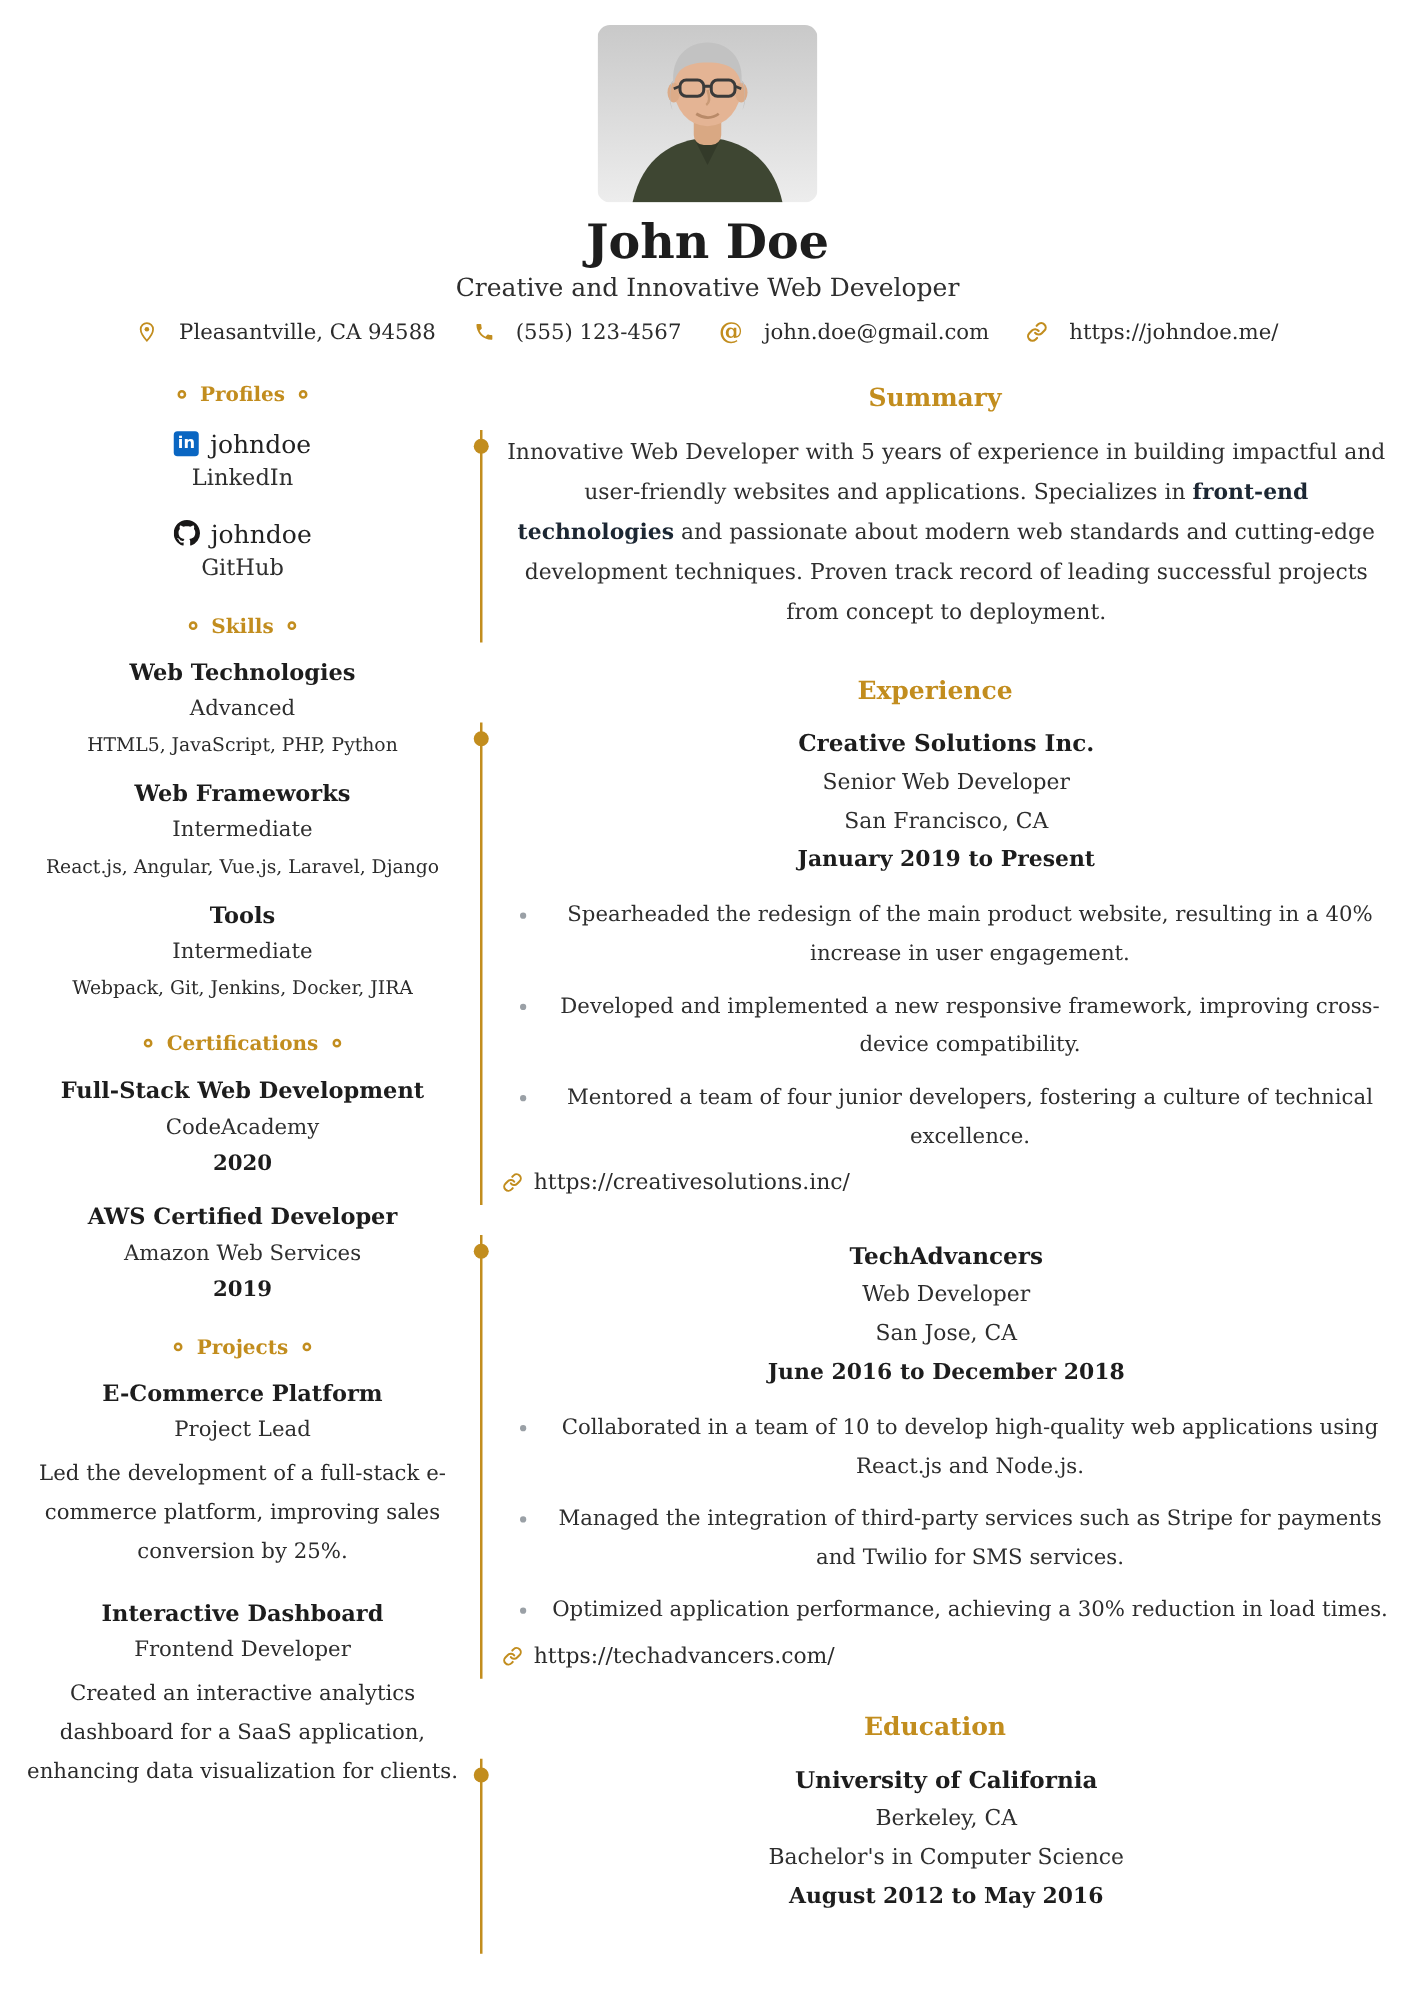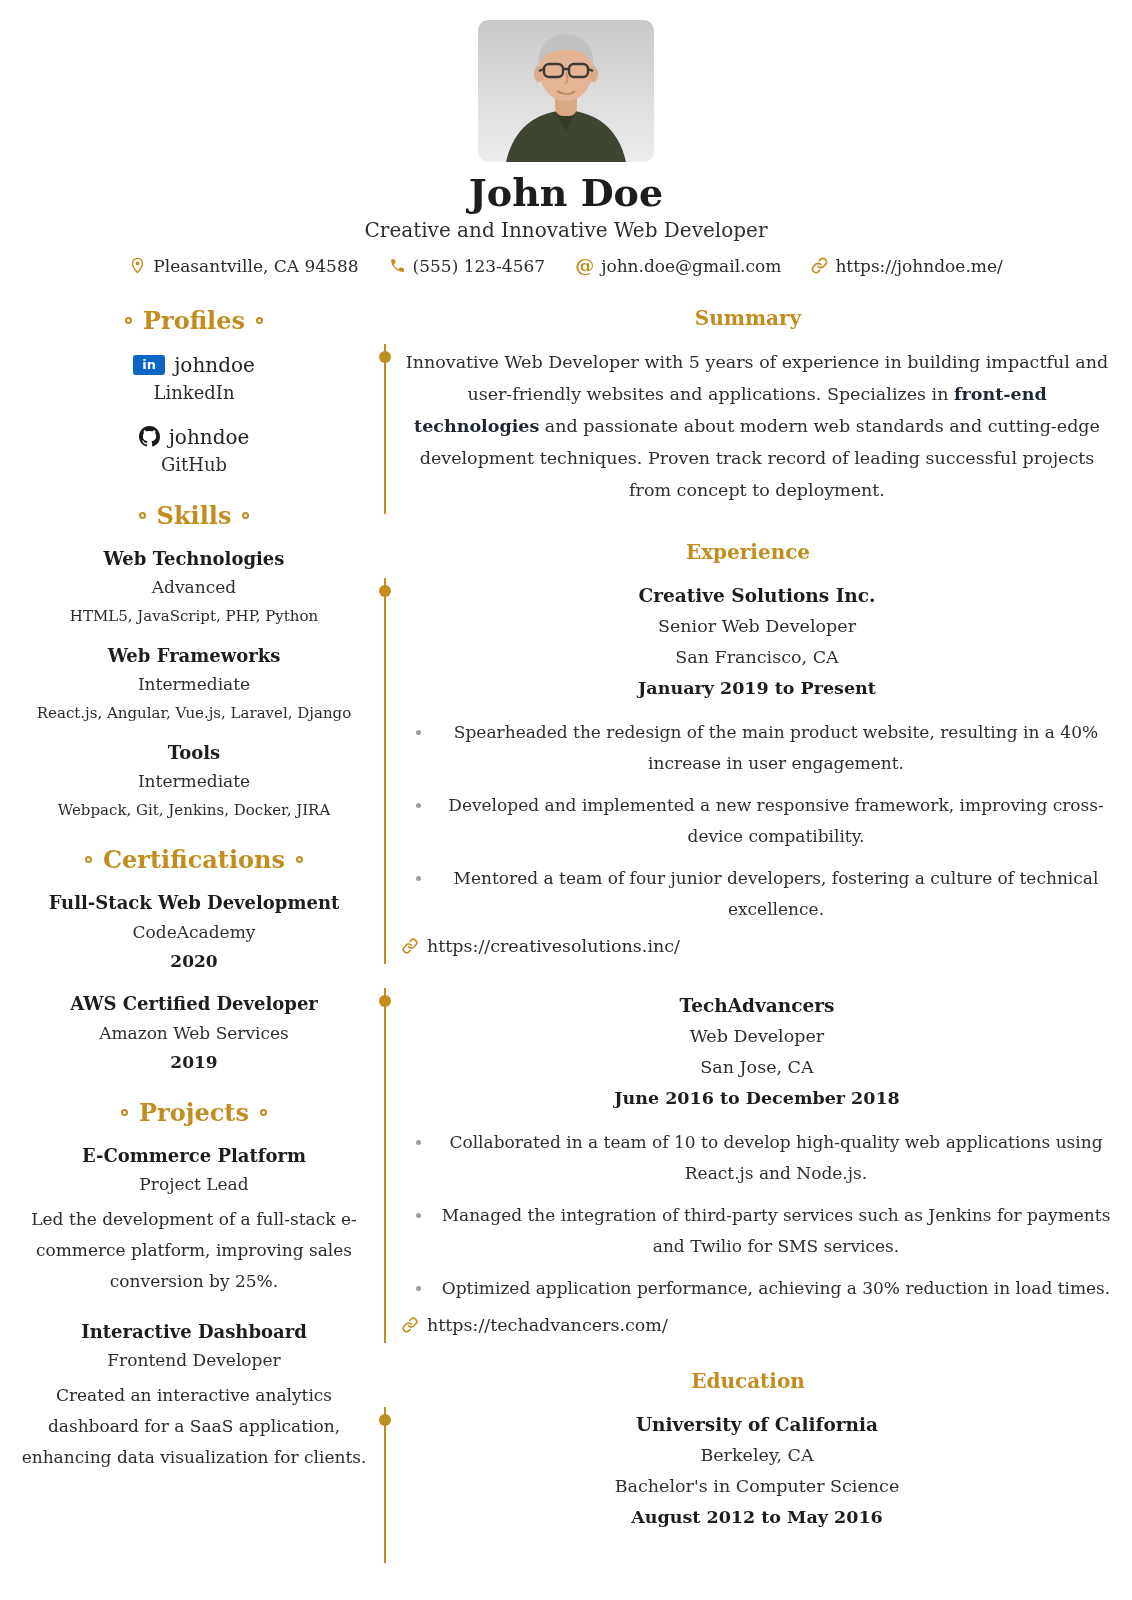--- a/index.html
+++ b/index.html
@@ -17,41 +17,41 @@
   .photo {
     width: 176px; height: 142px; margin: 0 auto;
     border-radius: 10px; overflow: hidden; display: block;
   }
   .name { font-size: 38px; font-weight: bold; color: #1d1d1d; margin: 8px 0 2px; line-height: 1.2; }
   .headline { font-size: 20px; color: #2e2e2e; margin: 0 0 14px; }
   .contact-row {
     display: flex; justify-content: center; align-items: center;
     gap: 30px; font-size: 17px; color: #2b2b2b;
   }
-  .contact-item { display: inline-flex; align-items: center; gap: 7px; }
+  .contact-item { display: inline-flex; align-items: center; gap: 17px; }
   .gold-ic { width: 17px; height: 17px; flex: none; }
   .at-glyph { color: #C28D1E; font-size: 19px; font-weight: bold; line-height: 1; }
 
   
   .columns { display: flex; margin-top: 30px; align-items: flex-start; }
   .sidebar { width: 348px; flex: none; text-align: center; }
   .main { flex: 1; margin-left: 16px; min-width: 0; text-align: center; }
 
   
   .side-section { margin-bottom: 26px; }
   .side-heading {
     display: flex; align-items: center; justify-content: center; gap: 11px;
-    color: #C28D1E; font-size: 24px; font-weight: bold; margin: 0 0 18px;
+    color: #C28D1E; font-size: 16px; font-weight: bold; margin: 0 0 18px;
   }
   .ring { width: 7px; height: 7px; border: 2px solid #C28D1E; border-radius: 50%; display: inline-block; flex: none; }
 
   .profile-item { margin-bottom: 22px; }
   .profile-row { display: flex; align-items: center; justify-content: center; gap: 9px; font-size: 20px; color: #222; }
   .profile-net { font-size: 18px; margin-top: 5px; color: #2e2e2e; }
-  .li-badge { width: 32px; height: 20px; border-radius: 3px; background: #0A66C2; color: #fff;
+  .li-badge { width: 20px; height: 20px; border-radius: 3px; background: #0A66C2; color: #fff;
     font-family: "DejaVu Sans", "Liberation Sans", sans-serif; font-size: 13px; font-weight: bold;
     display: inline-flex; align-items: center; justify-content: center; line-height: 1; }
   .gh-ic { width: 21px; height: 21px; }
 
   .skill-group { margin-bottom: 20px; }
   .item-name { font-size: 18px; font-weight: bold; color: #1d1d1d; margin-bottom: 8px; }
   .item-sub { font-size: 17px; margin-bottom: 10px; }
   .item-keywords { font-size: 15px; color: #2b2b2b; }
 
   .cert-item { margin-bottom: 22px; }
@@ -283,21 +283,21 @@
           </div>
         </div>
 
         <div class="entry">
           <div class="line company">TechAdvancers</div>
           <div class="line">Web Developer</div>
           <div class="line">San Jose, CA</div>
           <div class="line dates">June 2016 to December 2018</div>
           <ul class="bullets">
             <li>Collaborated in a team of 10 to develop high-quality web applications using React.js and Node.js.</li>
-            <li>Managed the integration of third-party services such as Jenkins for payments and Twilio for SMS services.</li>
+            <li>Managed the integration of third-party services such as Stripe for payments and Twilio for SMS services.</li>
             <li>Optimized application performance, achieving a 30% reduction in load times.</li>
           </ul>
           <div class="entry-link">
             <svg class="gold-ic" viewBox="0 0 24 24">
               <path d="M10 13a5 5 0 0 0 7.54.54l3-3a5 5 0 0 0-7.07-7.07l-1.72 1.71" fill="none" stroke="#C28D1E" stroke-width="2.4" stroke-linecap="round"></path>
               <path d="M14 11a5 5 0 0 0-7.54-.54l-3 3a5 5 0 0 0 7.07 7.07l1.71-1.71" fill="none" stroke="#C28D1E" stroke-width="2.4" stroke-linecap="round"></path>
             </svg>
             <span>https://techadvancers.com/</span>
           </div>
         </div>

